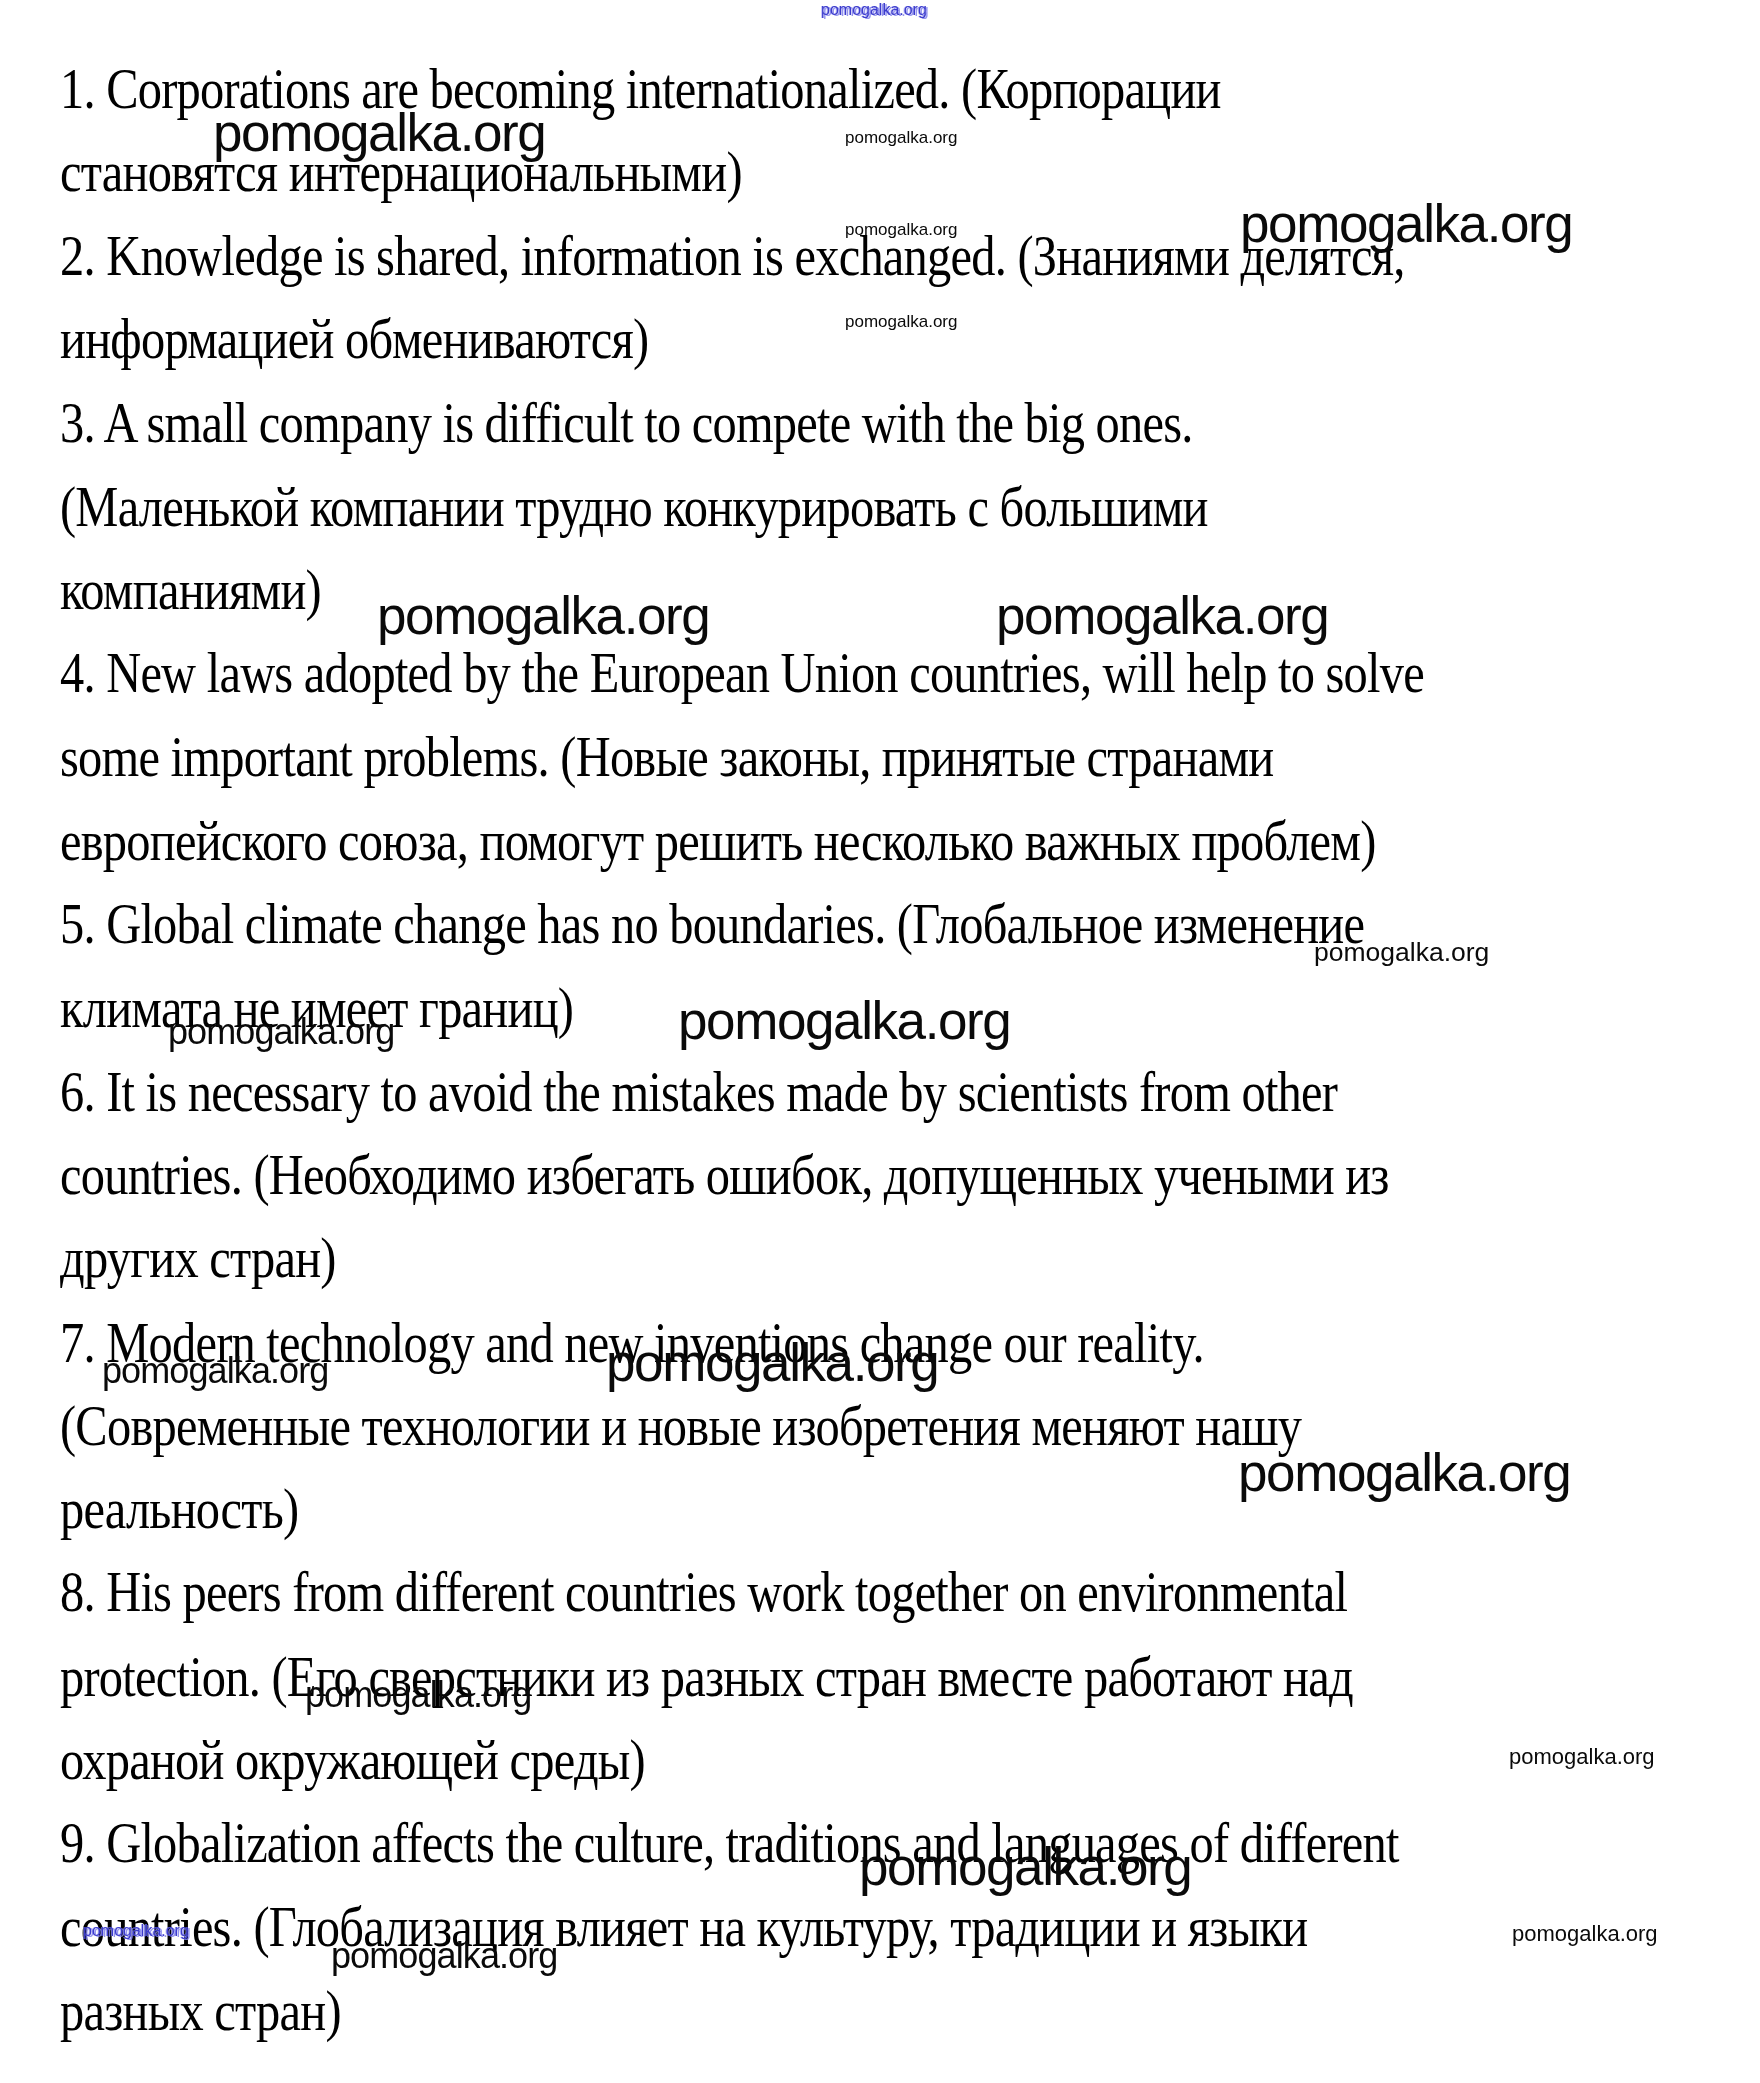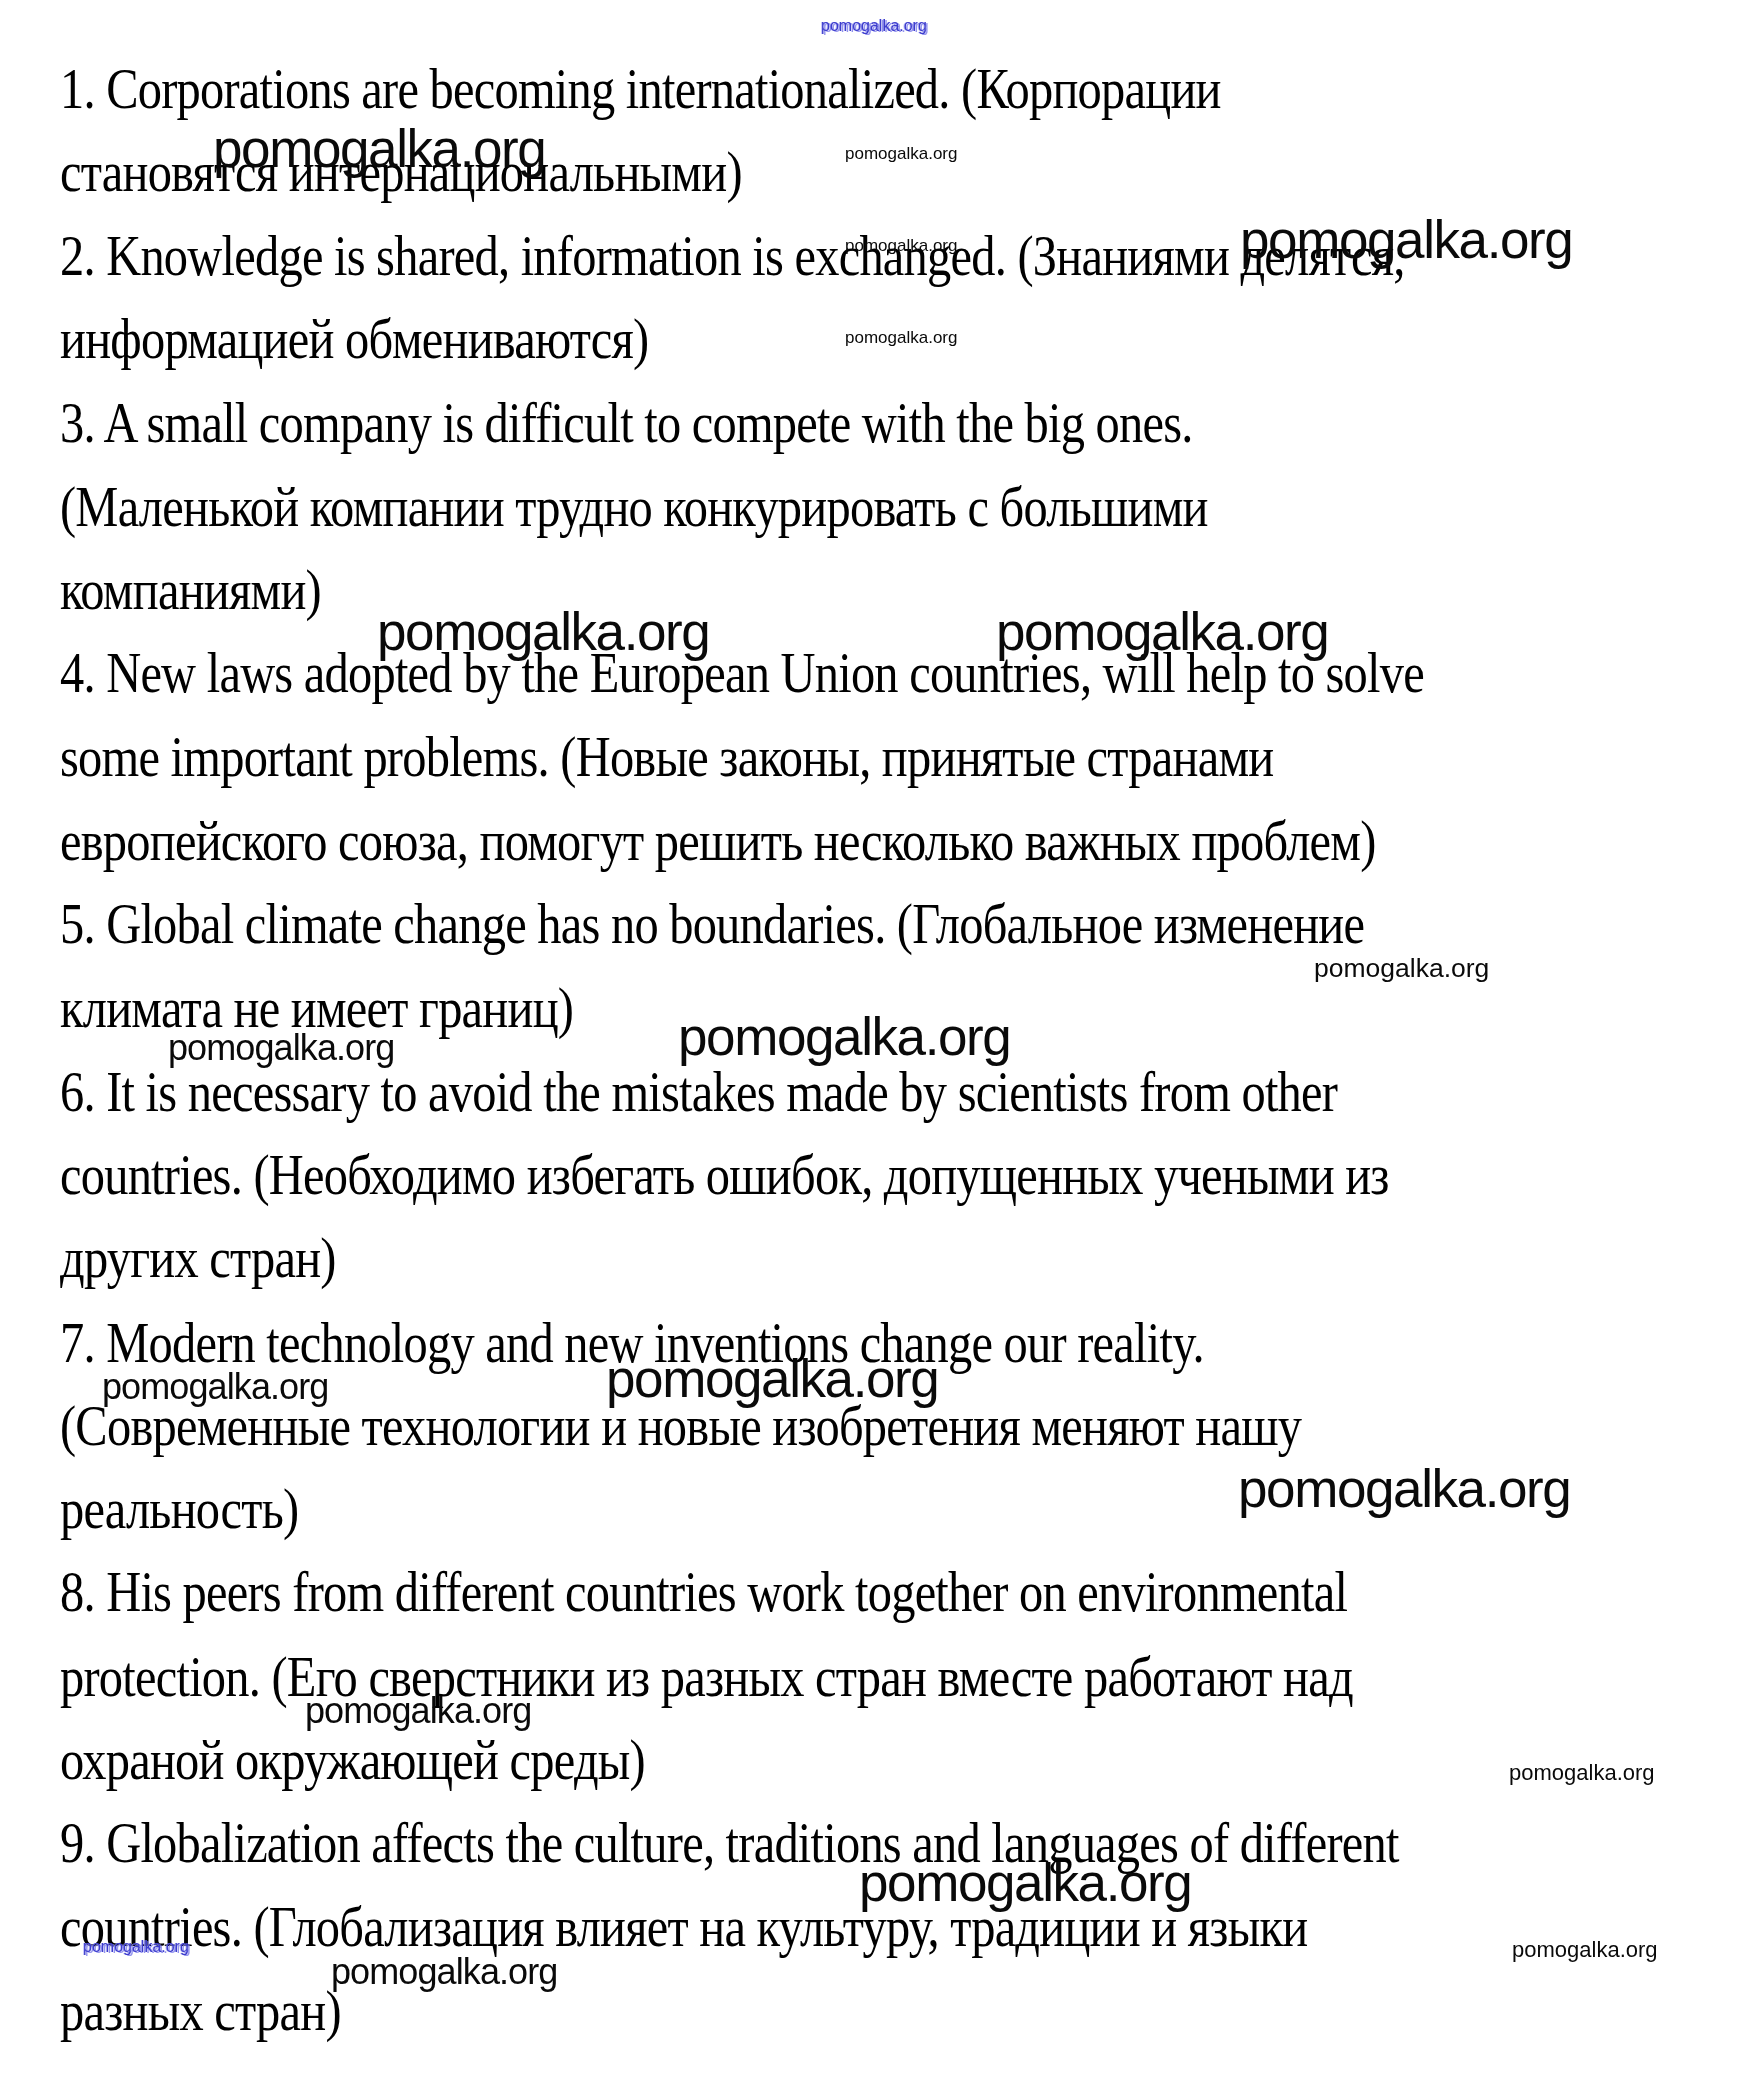--- a/index.html
+++ b/index.html
@@ -23,21 +23,20 @@
     letter-spacing:-0.9px;
     transform:scaleX(0.85);
     transform-origin:0 0;
   }
   .wm{
     position:absolute;
     color:#0a0a0a;
     font-family:"Liberation Sans","DejaVu Sans",sans-serif;
     line-height:1;
     white-space:nowrap;
-    margin-top:16px;
   }
   .wm-large{font-size:53px;letter-spacing:-1.4px;}
   .wm-medium{font-size:36px;letter-spacing:-0.9px;}
   .wm-small{font-size:17px;}
   .wm-rightmed{font-size:26.5px;}
   .wm-rightsmall{font-size:22px;}
   .wm-tiny-blue{
     font-size:16px;
     color:#3c3ccc;
     text-shadow:1.9px 0.9px 0 rgba(130,130,235,0.85), -0.9px 0 0 rgba(160,160,245,0.6);

